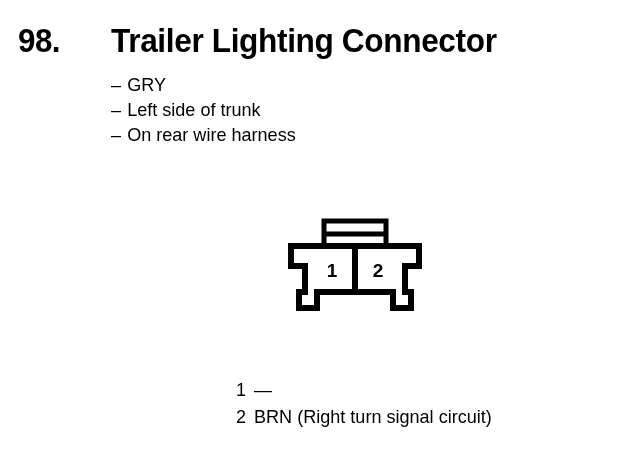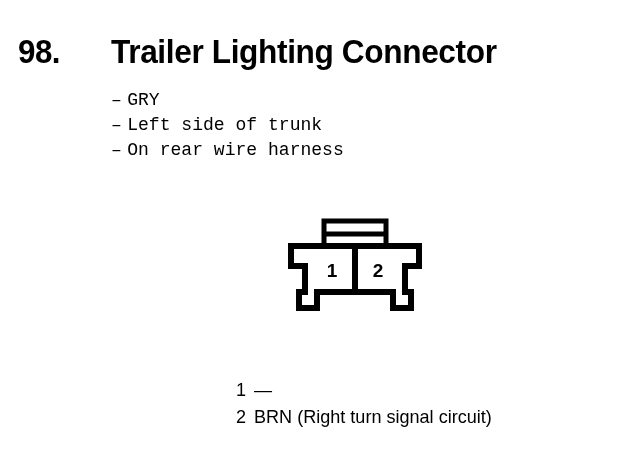--- a/index.html
+++ b/index.html
@@ -14,21 +14,21 @@
     overflow: hidden;
     font-family: "Liberation Sans", sans-serif;
     color: #000000;
     -webkit-font-smoothing: none;
   }
 
   
   #header {
     position: absolute;
     left: 0;
-    top: 16px;
+    top: 5px;
     width: 526px;
     height: 62px;
   }
   #entry-number {
     position: absolute;
     left: 18px;
     top: 18px;
     font-size: 34px;
     font-weight: bold;
     line-height: 34px;
@@ -47,23 +47,22 @@
     letter-spacing: -0.4px;
     transform: scaleX(0.93);
     transform-origin: left top;
     white-space: nowrap;
   }
 
   
   #detail-list {
     position: absolute;
     left: 111px;
-    top: 88px;
+    top: 72px;
     width: 430px;
-    font-family: Liberation Mono, monospace;
   }
   .detail-item {
     font-size: 19px;
     line-height: 25px;
     font-weight: normal;
     white-space: nowrap;
     transform: scaleX(0.95);
     transform-origin: left top;
   }
   .detail-dash {

